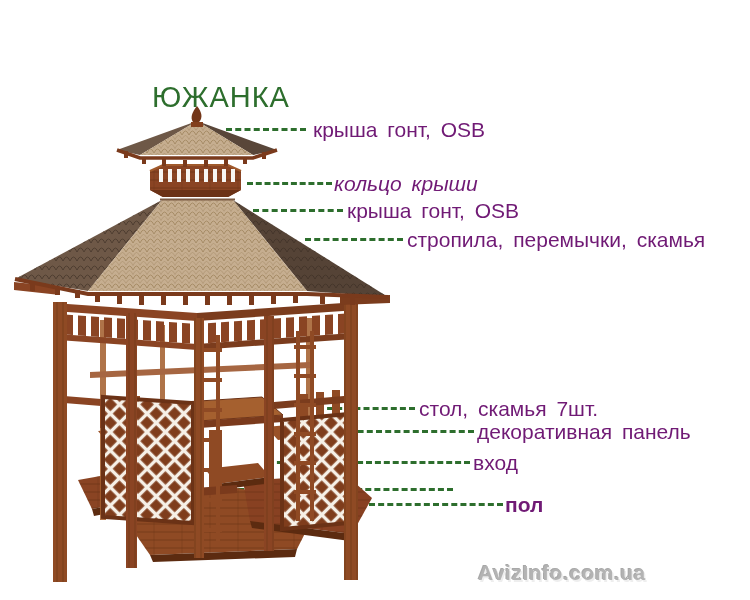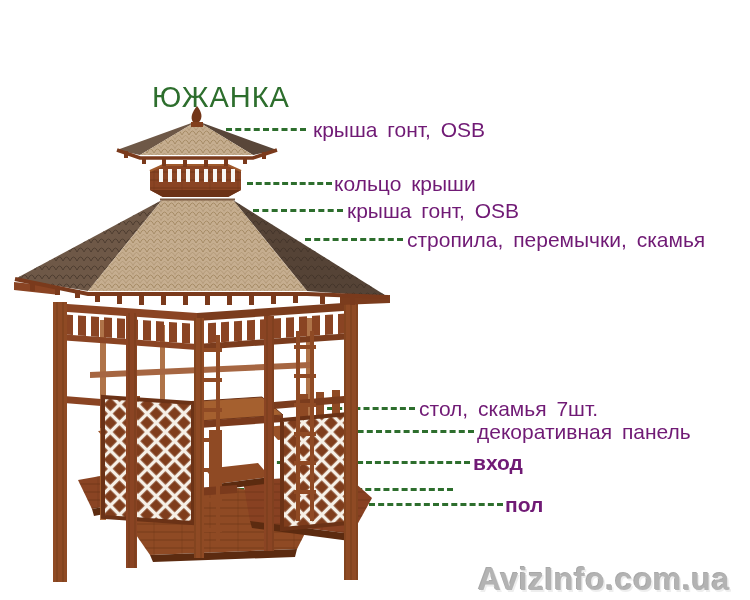--- a/index.html
+++ b/index.html
@@ -7,21 +7,21 @@
          font-family:"Liberation Sans",sans-serif;}
   
   .leaders{position:absolute;inset:0;z-index:1;}
   .leader{position:absolute;height:0;border-top:3px dashed #2d6e2d;}
   
   .gazebo{position:absolute;left:0;top:0;z-index:2;}
   
   .labels{position:absolute;inset:0;z-index:3;}
   .lbl{position:absolute;color:#701a75;font-size:21px;line-height:22px;white-space:nowrap;word-spacing:4px;}
   .title{position:absolute;left:152px;top:82px;color:#2d6e2d;font-size:29px;line-height:30px;letter-spacing:1px;}
-  .watermark{position:absolute;left:478px;top:561px;color:#b3b3b3;font-size:32px;font-weight:bold;
+  .watermark{position:absolute;left:478px;top:561px;color:#b3b3b3;font-size:21px;font-weight:bold;
              letter-spacing:.5px;text-shadow:1.5px 1.5px 0 #eee,-1px -1px 0 #a8a8a8;}
 </style>
 </head>
 <body>
 
 <div class="stage">
 
   <div class="leaders">
     <div class="leader" style="left:226px;top:128px;width:80px;"></div>
     <div class="leader" style="left:247px;top:182px;width:85px;"></div>
@@ -237,23 +237,23 @@
     <g>
       <path d="M197 106 C202 112 203 118 199 122 L193 122 C190 118 192 112 197 106 Z" fill="#733618"></path>
       <rect x="191" y="122" width="12" height="5" fill="#823f1d"></rect>
     </g>
   </svg>
 
   <div class="labels">
     <div class="title">ЮЖАНКА</div>
 
     <div class="lbl" style="left:313px;top:119px;">крыша гонт, OSB</div>
-    <div class="lbl" style="left:334px;top:173px;">кольцо крыши</div>
+    <div class="lbl" style="left:334px;top:173px;font-style:italic;">кольцо крыши</div>
     <div class="lbl" style="left:347px;top:200px;">крыша гонт, OSB</div>
     <div class="lbl" style="left:407px;top:229px;">стропила, перемычки, скамья</div>
     <div class="lbl" style="left:419px;top:398px;">стол, скамья 7шт.</div>
     <div class="lbl" style="left:477px;top:421px;">декоративная панель</div>
-    <div class="lbl" style="left:473px;top:452px;font-weight:bold;">вход</div>
+    <div class="lbl" style="left:473px;top:452px;">вход</div>
     <div class="lbl" style="left:505px;top:494px;font-weight:bold;">пол</div>
 
     <div class="watermark">AvizInfo.com.ua</div>
   </div>
 </div>
 
 </body></html>

